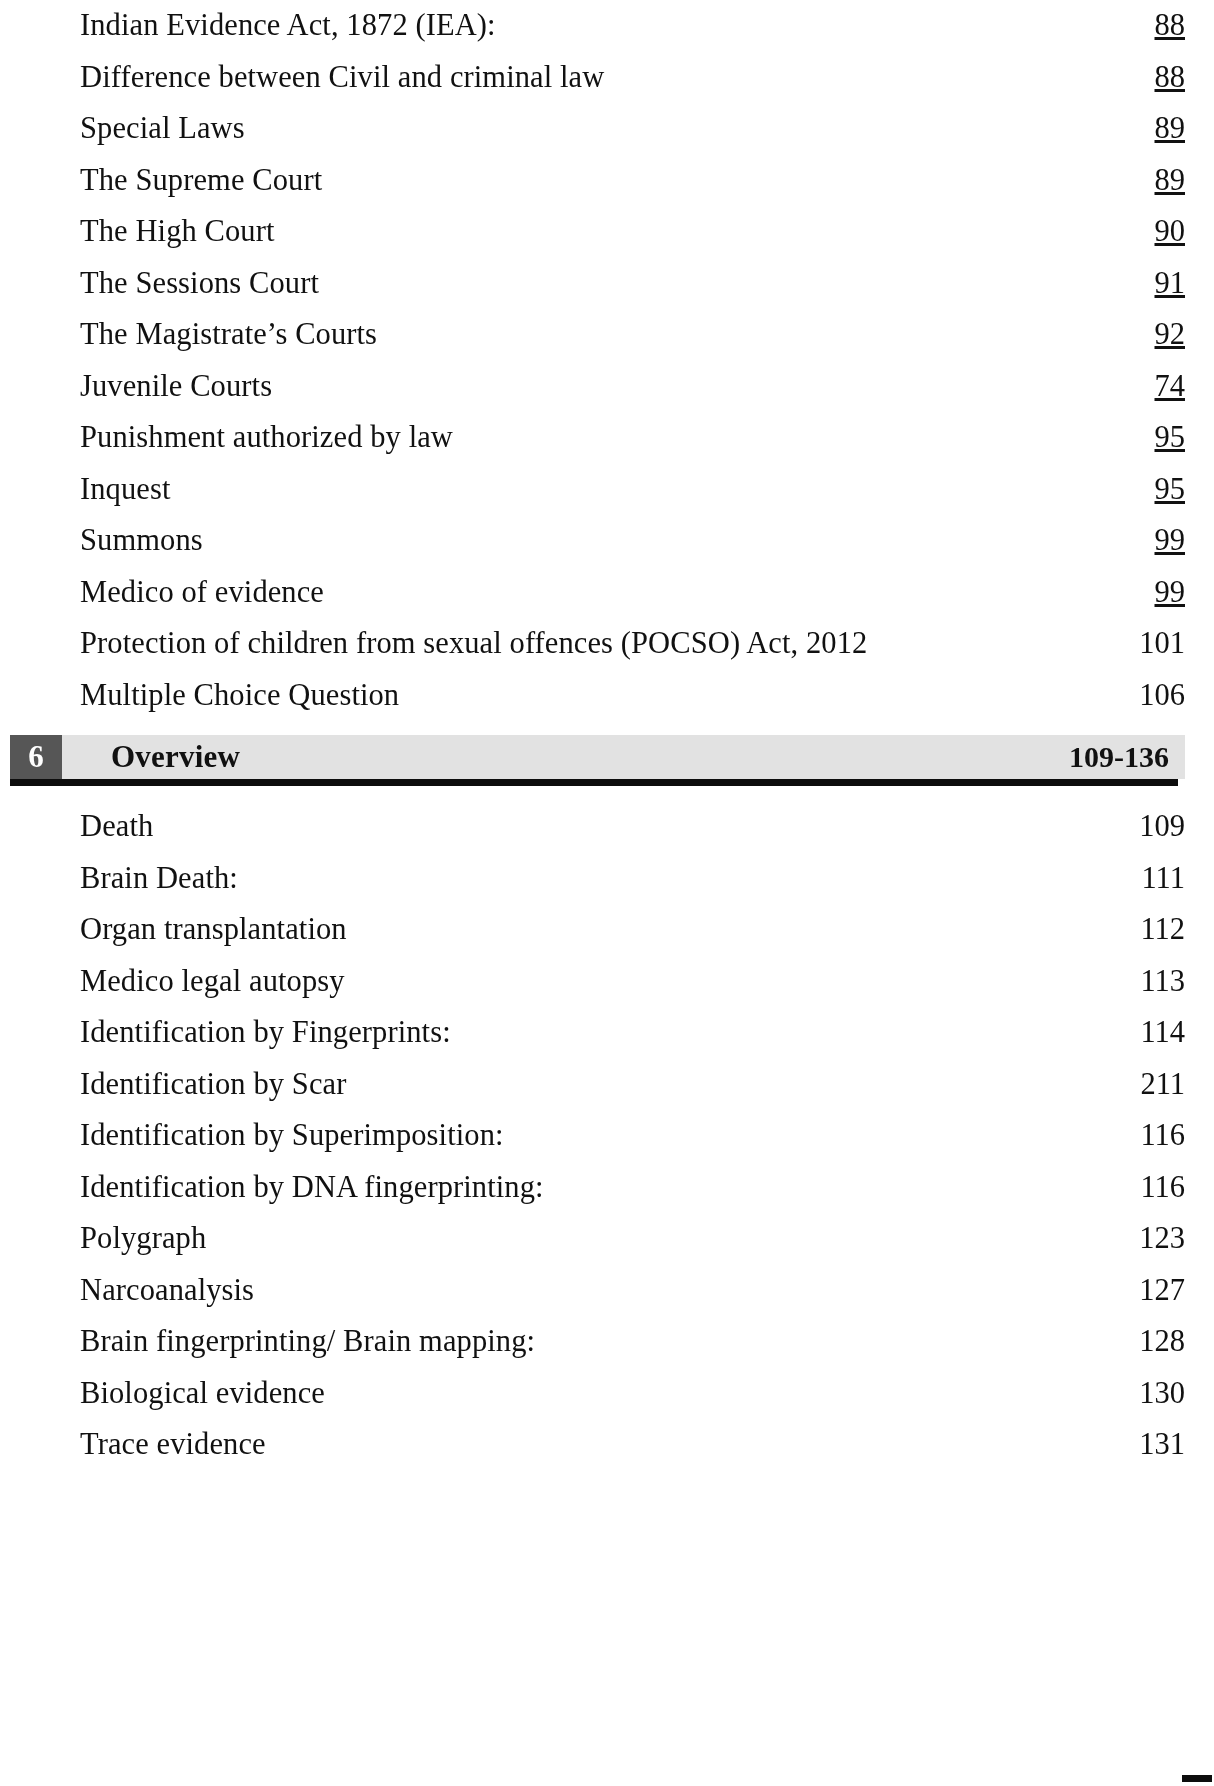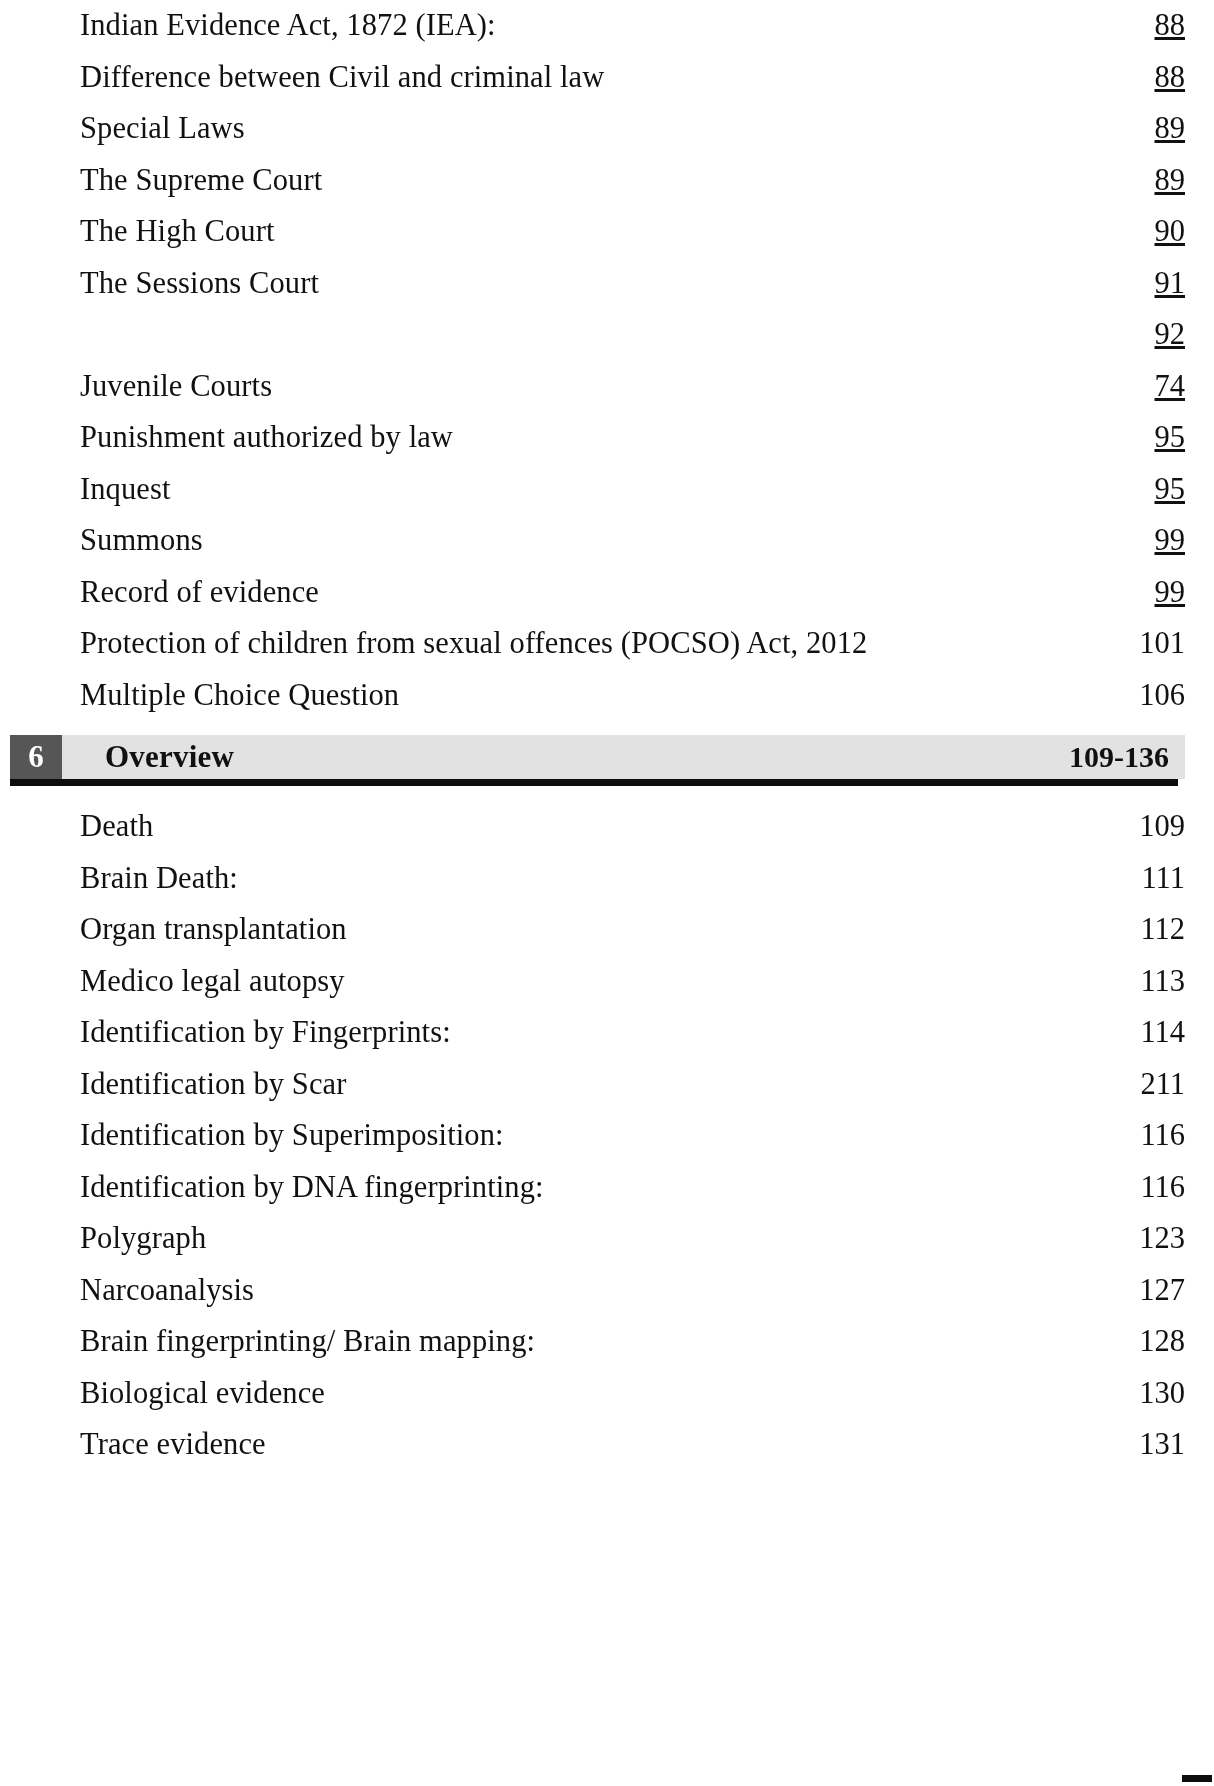--- a/index.html
+++ b/index.html
@@ -99,21 +99,21 @@
     font-size: 31px;
     font-weight: bold;
     display: flex;
     align-items: center;
     justify-content: center;
     box-sizing: border-box;
   }
 
   .chapter-title {
     position: absolute;
-    left: 95px;
+    left: 101px;
     top: 0;
     height: 44px;
     line-height: 44px;
     font-size: 31px;
     font-weight: bold;
     letter-spacing: 0.2px;
   }
 
   .chapter-range {
     position: absolute;
@@ -177,20 +177,21 @@
         <span class="toc-title">The High Court</span>
         <span class="toc-leader"></span>
         <span class="toc-page gap">90</span>
       </li>
       <li class="toc-row">
         <span class="toc-title">The Sessions Court</span>
         <span class="toc-leader"></span>
         <span class="toc-page gap">91</span>
       </li>
       <li class="toc-row">
+        <span class="toc-title">The Magistrate’s Courts</span>
         <span class="toc-leader"></span>
         <span class="toc-page gap">92</span>
       </li>
       <li class="toc-row">
         <span class="toc-title">Juvenile Courts</span>
         <span class="toc-leader"></span>
         <span class="toc-page gap">74</span>
       </li>
       <li class="toc-row">
         <span class="toc-title">Punishment authorized by law</span>
@@ -201,21 +202,21 @@
         <span class="toc-title">Inquest</span>
         <span class="toc-leader"></span>
         <span class="toc-page gap">95</span>
       </li>
       <li class="toc-row">
         <span class="toc-title">Summons</span>
         <span class="toc-leader"></span>
         <span class="toc-page gap">99</span>
       </li>
       <li class="toc-row">
-        <span class="toc-title">Record of evidence</span>
+        <span class="toc-title">Medico of evidence</span>
         <span class="toc-leader"></span>
         <span class="toc-page gap">99</span>
       </li>
       <li class="toc-row">
         <span class="toc-title">Protection of children from sexual offences (POCSO) Act, 2012</span>
         <span class="toc-leader"></span>
         <span class="toc-page">101</span>
       </li>
       <li class="toc-row">
         <span class="toc-title">Multiple Choice  Question</span>

